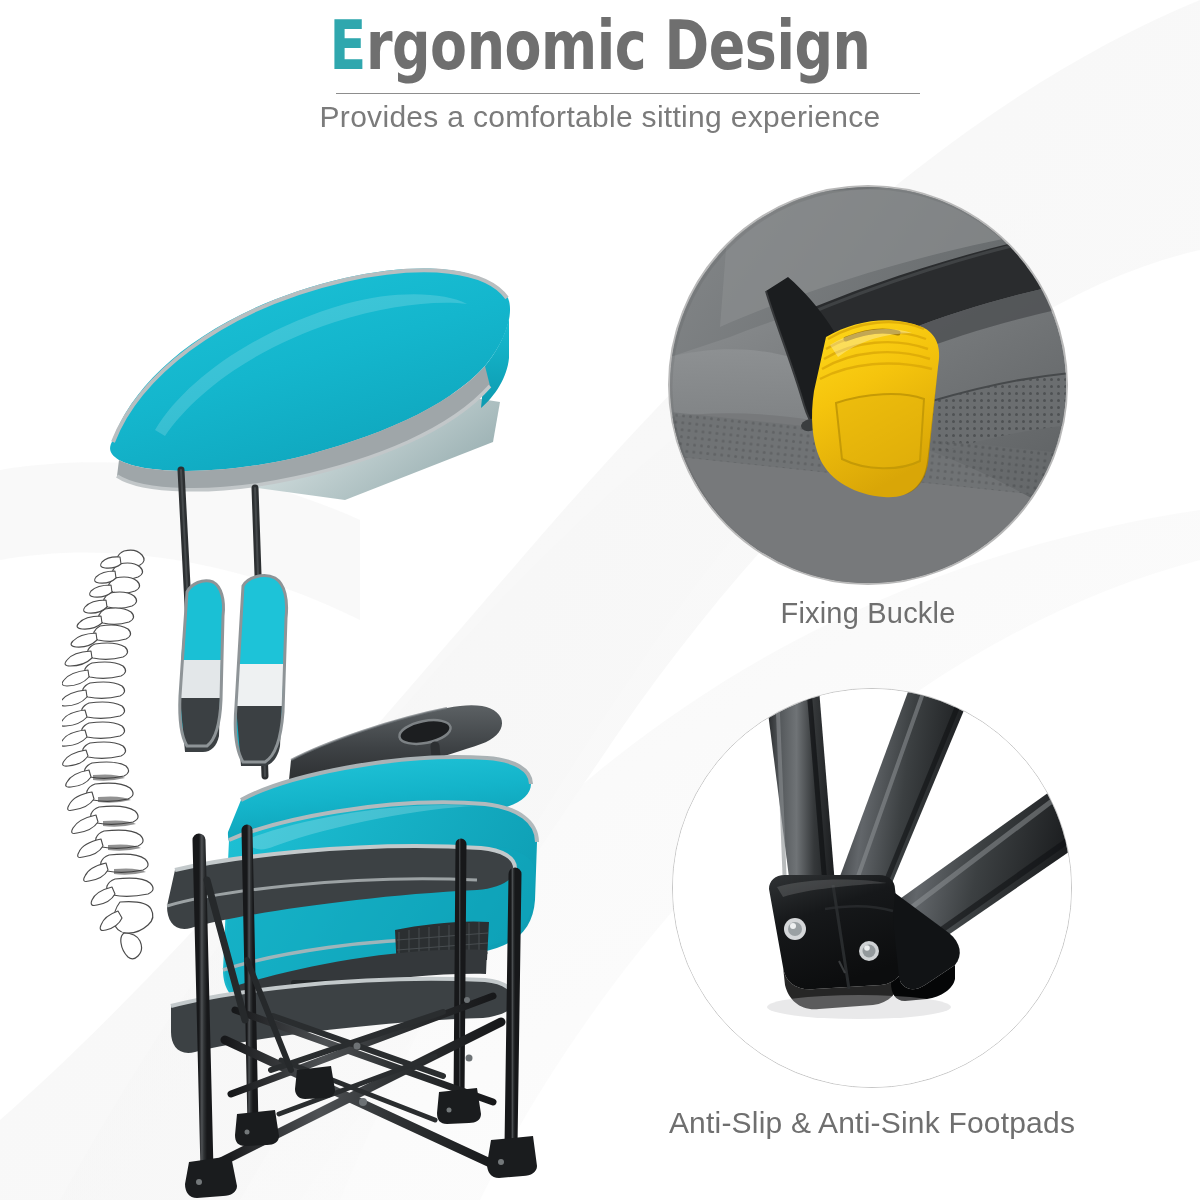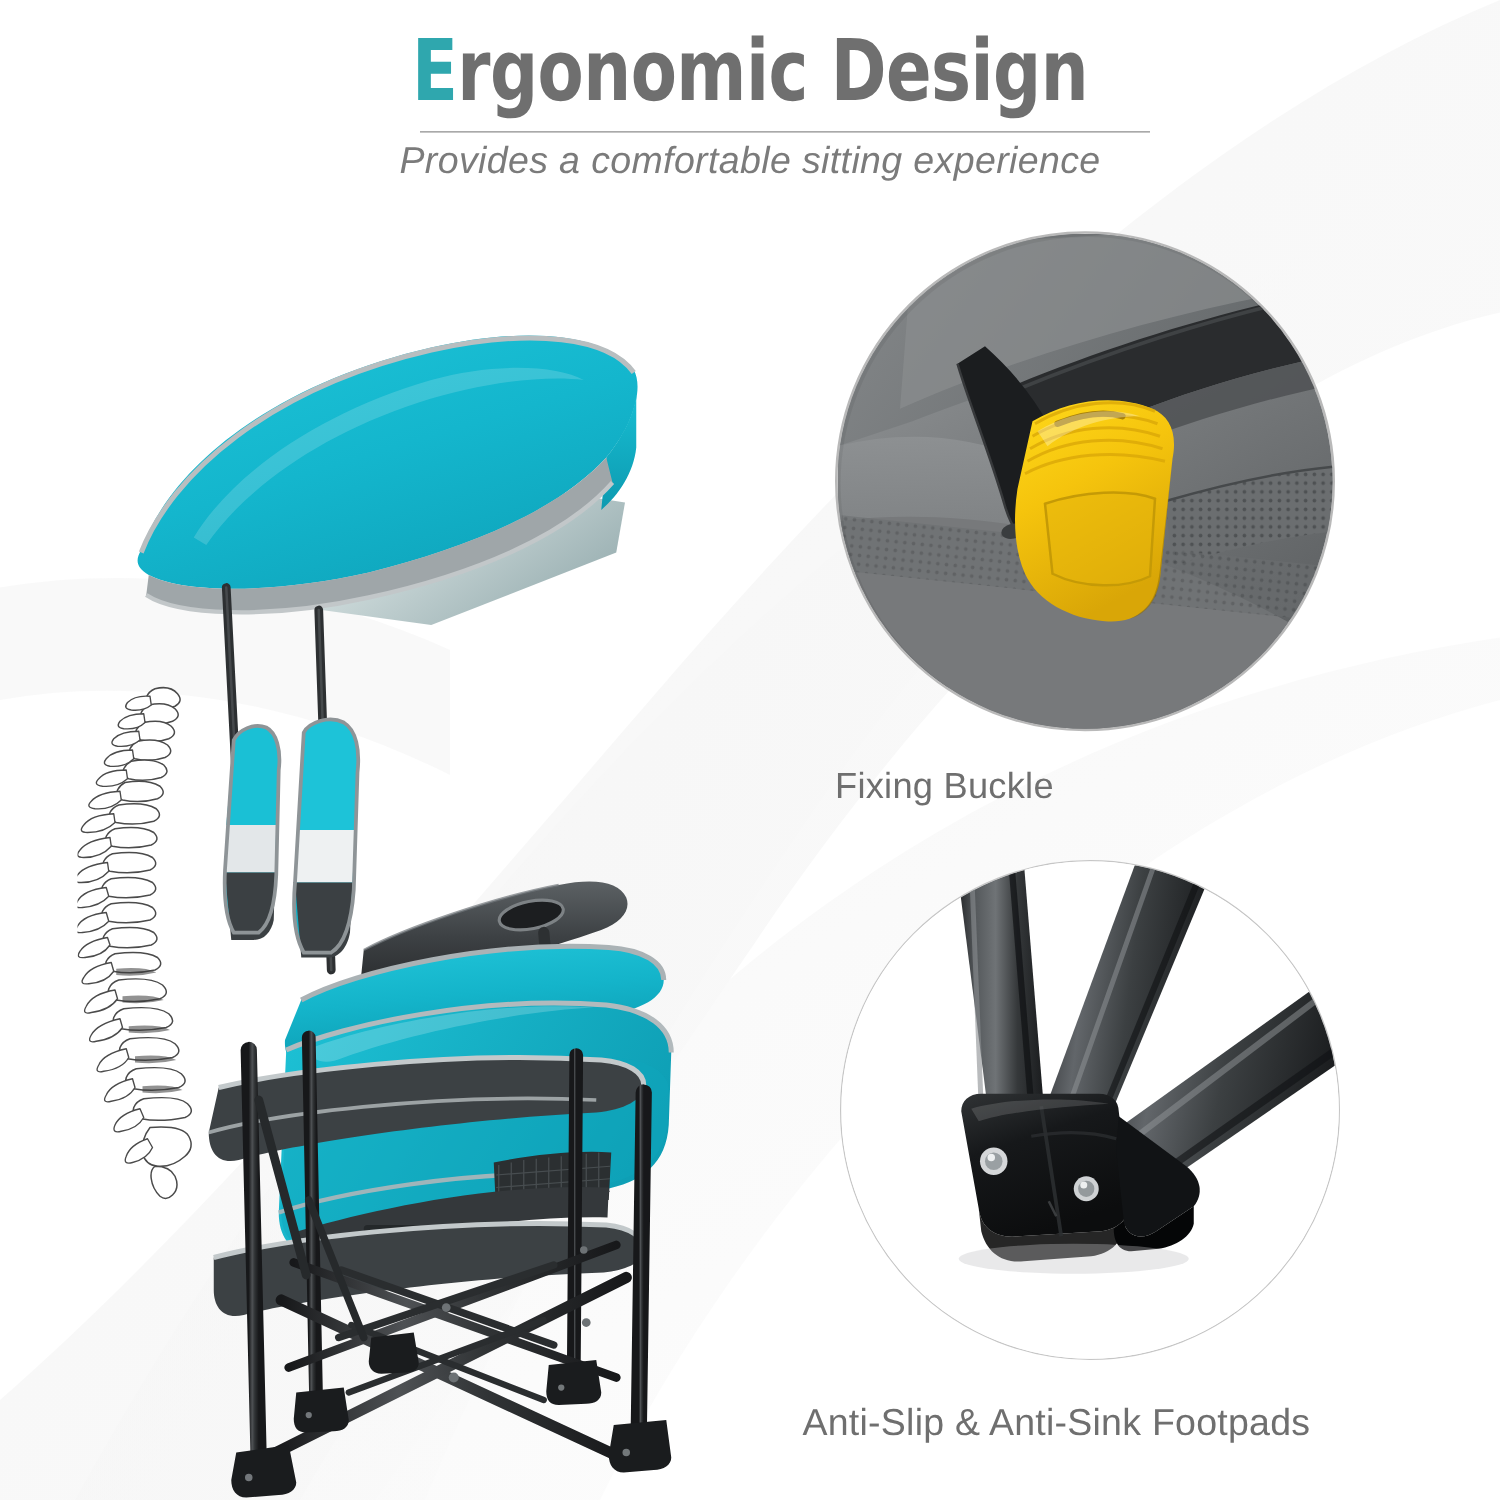--- a/index.html
+++ b/index.html
@@ -20,21 +20,20 @@
     overflow:hidden;
   }
 
   
   .bg-layer { position:absolute; inset:0; pointer-events:none; }
 
   
   .header {
     position:absolute; left:0; top:0; width:1200px; height:150px;
     text-align:center;
-    margin-top:12px;
   }
   .title {
     position:absolute; left:0; top:12px; width:1200px;
     font-family:"Liberation Sans Narrow","DejaVu Sans Condensed","Liberation Sans",sans-serif;
     font-size:68px;
     font-weight:bold;
     letter-spacing:-0.5px;
     line-height:1;
     color:#6f6f6f;
     white-space:nowrap;
@@ -49,21 +48,20 @@
     width:584px; height:1px;
     background:#8d8d8d;
   }
 
   .subtitle {
     position:absolute; left:0; top:100px; width:1200px;
     font-size:30px;
     font-weight:400;
     color:#7b7b7b;
     letter-spacing:0.3px;
-    font-style:italic;
   }
 
   
   .spine-wrap {
     position:absolute;
     left:62px; top:545px;
     width:110px; height:415px;
   }
 
   
@@ -84,25 +82,25 @@
     width:400px; height:400px;
     border-radius:50%;
     overflow:hidden;
   }
   .detail-1 .circle-photo { border:2px solid #b9b9b9; }
   .detail-2 .circle-photo { border:1px solid #c6c6c6; background:#fff; }
 
   .detail-caption {
     position:absolute;
     left:0; top:412px; width:400px;
+    text-align:center;
     font-size:29px;
     color:#6f6f6f;
     letter-spacing:0.2px;
     white-space:nowrap;
-    margin-top:16px;
   }
   .detail-2 .detail-caption { top:418px; left:-30px; width:460px; font-size:30px; }
 
   svg { display:block; }
 </style>
 </head>
 <body>
 
 <div id="canvas">
 

